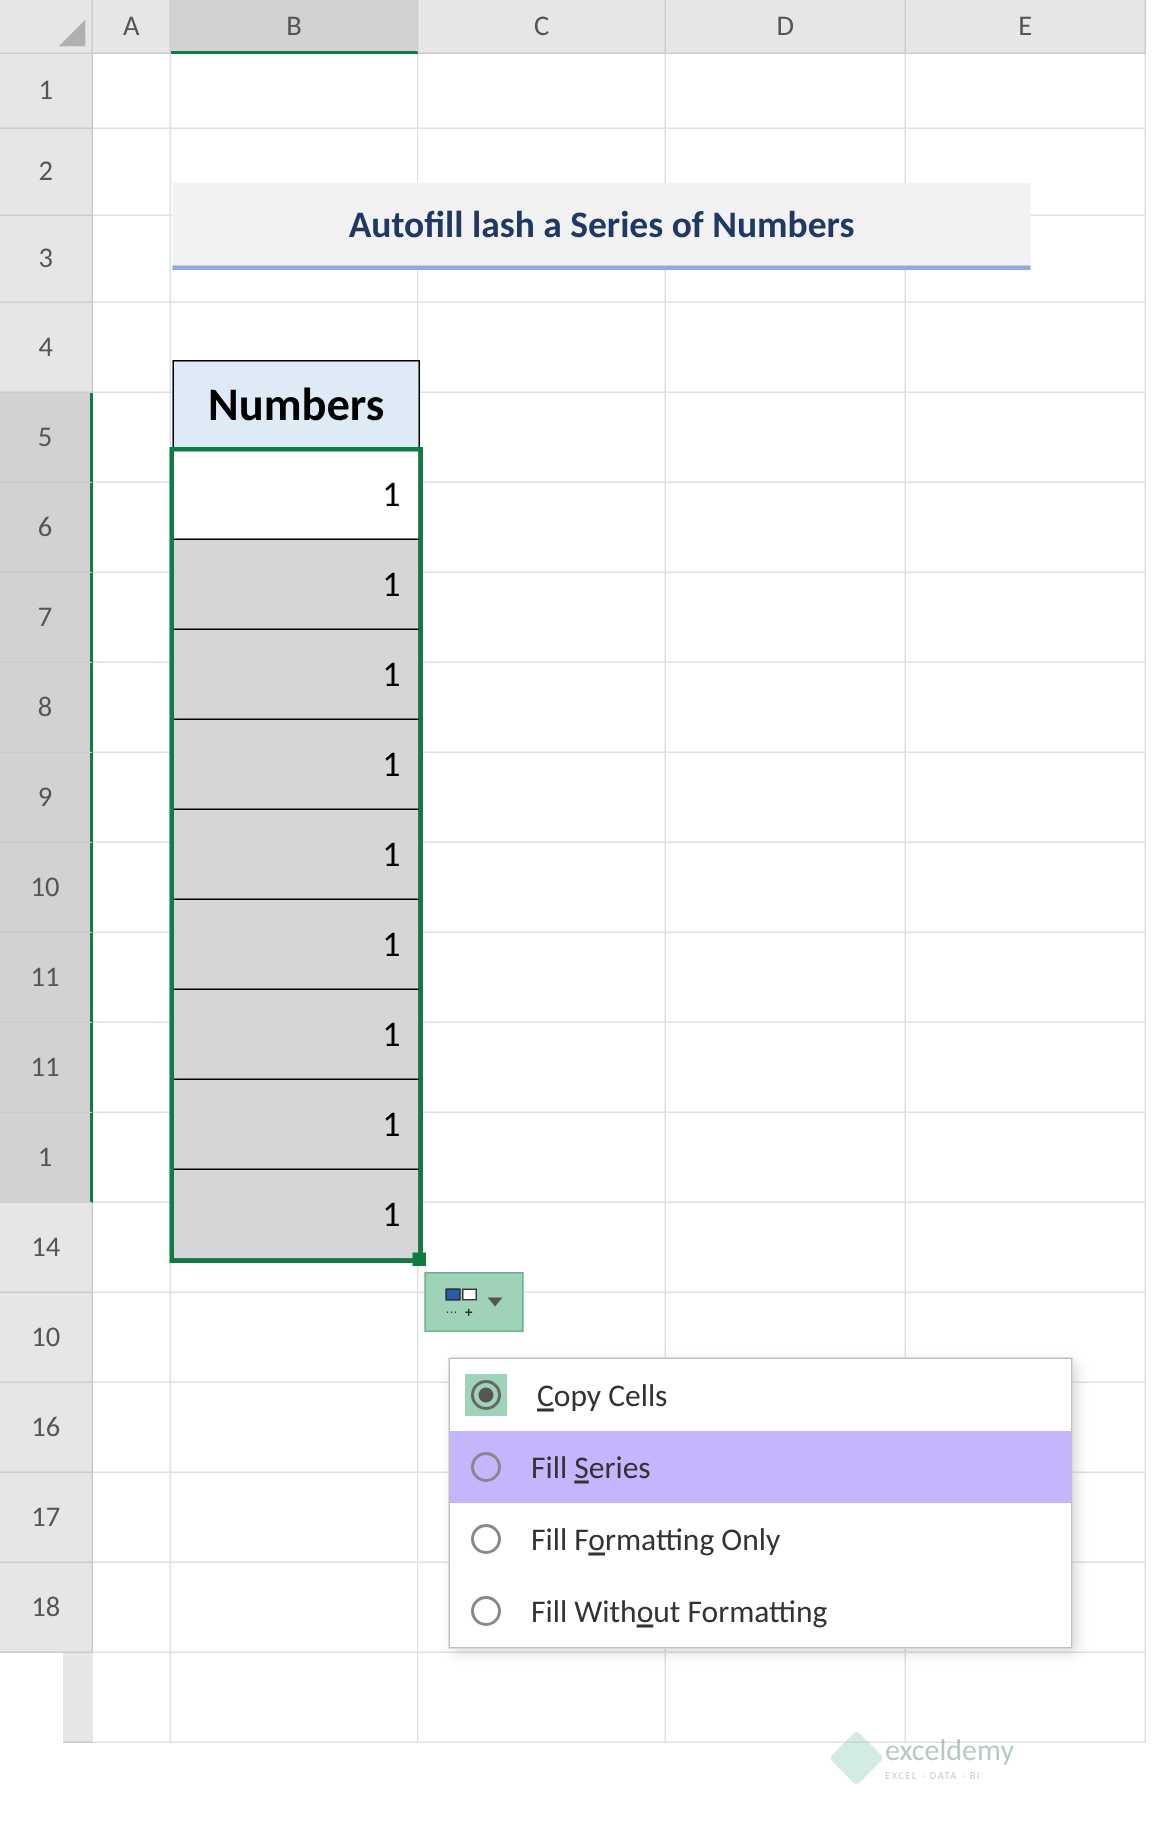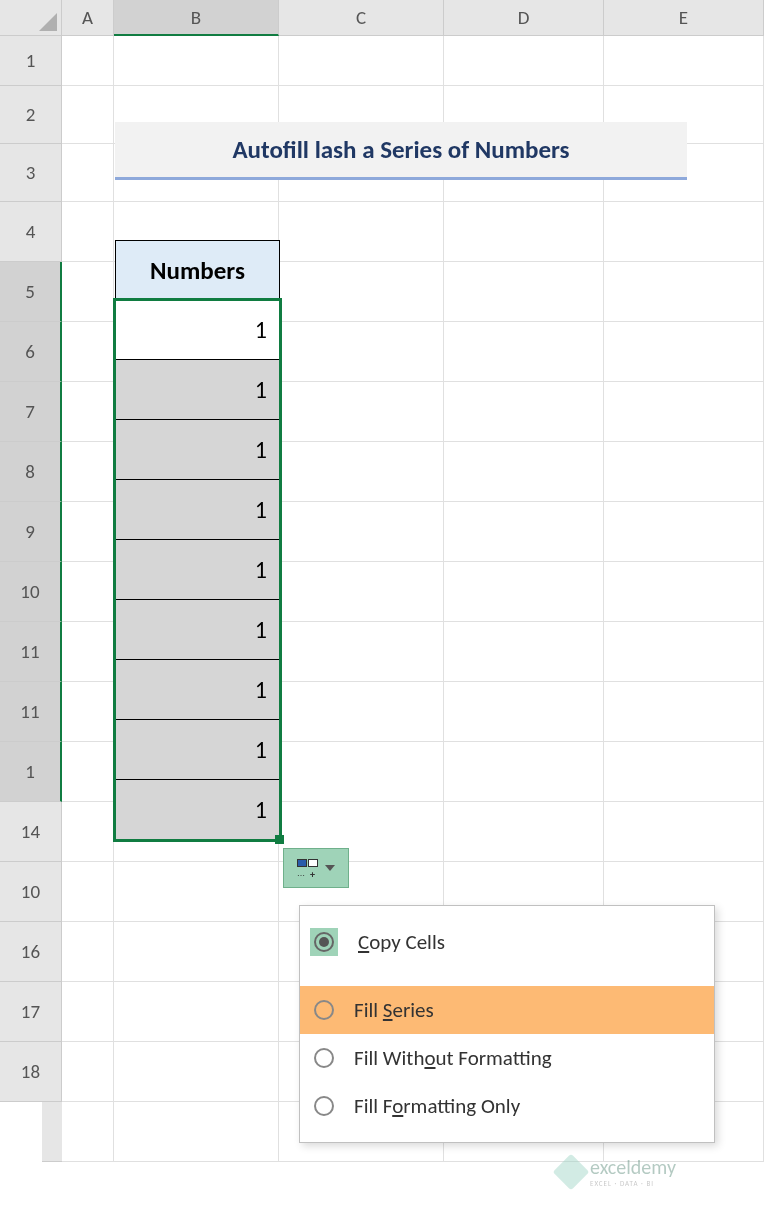--- a/index.html
+++ b/index.html
@@ -95,21 +95,21 @@
 .num-header {
   position: absolute;
   left: 115px; top: 240px;
   width: 165px;
   height: 60px;
   background: #deebf7;
   border: 1px solid #000;
   display: flex;
   align-items: center;
   justify-content: center;
-  font-size: 25px;
+  font-size: 31px;
   font-weight: bold;
   color: #000;
 }
 
 .data-wrap {
   position: absolute;
   left: 115px; top: 300px;
   width: 165px;
 }
 .data-cell {
@@ -168,32 +168,32 @@
   border-top: 6px solid #555;
 }
 
 .menu {
   position: absolute;
   left: 299px; top: 905px;
   width: 416px;
   background: #fff;
   border: 1px solid #c0c0c0;
   box-shadow: 3px 3px 8px rgba(0,0,0,0.15);
-  padding: 12px 0;
+  padding: 0 0;
 }
 .menu-item {
   display: flex;
   align-items: center;
   height: 48px;
   padding: 0 14px;
   font-size: 21px;
   color: #333;
   gap: 20px;
 }
-.menu-item.hover { background: #fdba74; margin-top: 20px; }
+.menu-item.hover { background: #c4b5fd; }
 .menu-item.selected .radio { border-color:#666; }
 .radio {
   width: 20px; height: 20px;
   border: 2px solid #888;
   border-radius: 50%;
   display: flex;
   align-items: center;
   justify-content: center;
   flex-shrink: 0;
 }
@@ -438,25 +438,25 @@
           </div>
         </div>
         <span><u>C</u>opy Cells</span>
       </div>
       <div class="menu-item hover">
         <div class="radio"></div>
         <span>Fill <u>S</u>eries</span>
       </div>
       <div class="menu-item">
         <div class="radio"></div>
-        <span>Fill With<u>o</u>ut Formatting</span>
+        <span>Fill F<u>o</u>rmatting Only</span>
       </div>
       <div class="menu-item">
         <div class="radio"></div>
-        <span>Fill F<u>o</u>rmatting Only</span>
+        <span>Fill With<u>o</u>ut Formatting</span>
       </div>
     </div>
 
   <div class="watermark">
     <div class="logo"></div>
     <div class="txt">
       <div class="big">exceldemy</div>
       <div class="small">EXCEL · DATA · BI</div>
     </div>
   </div>

